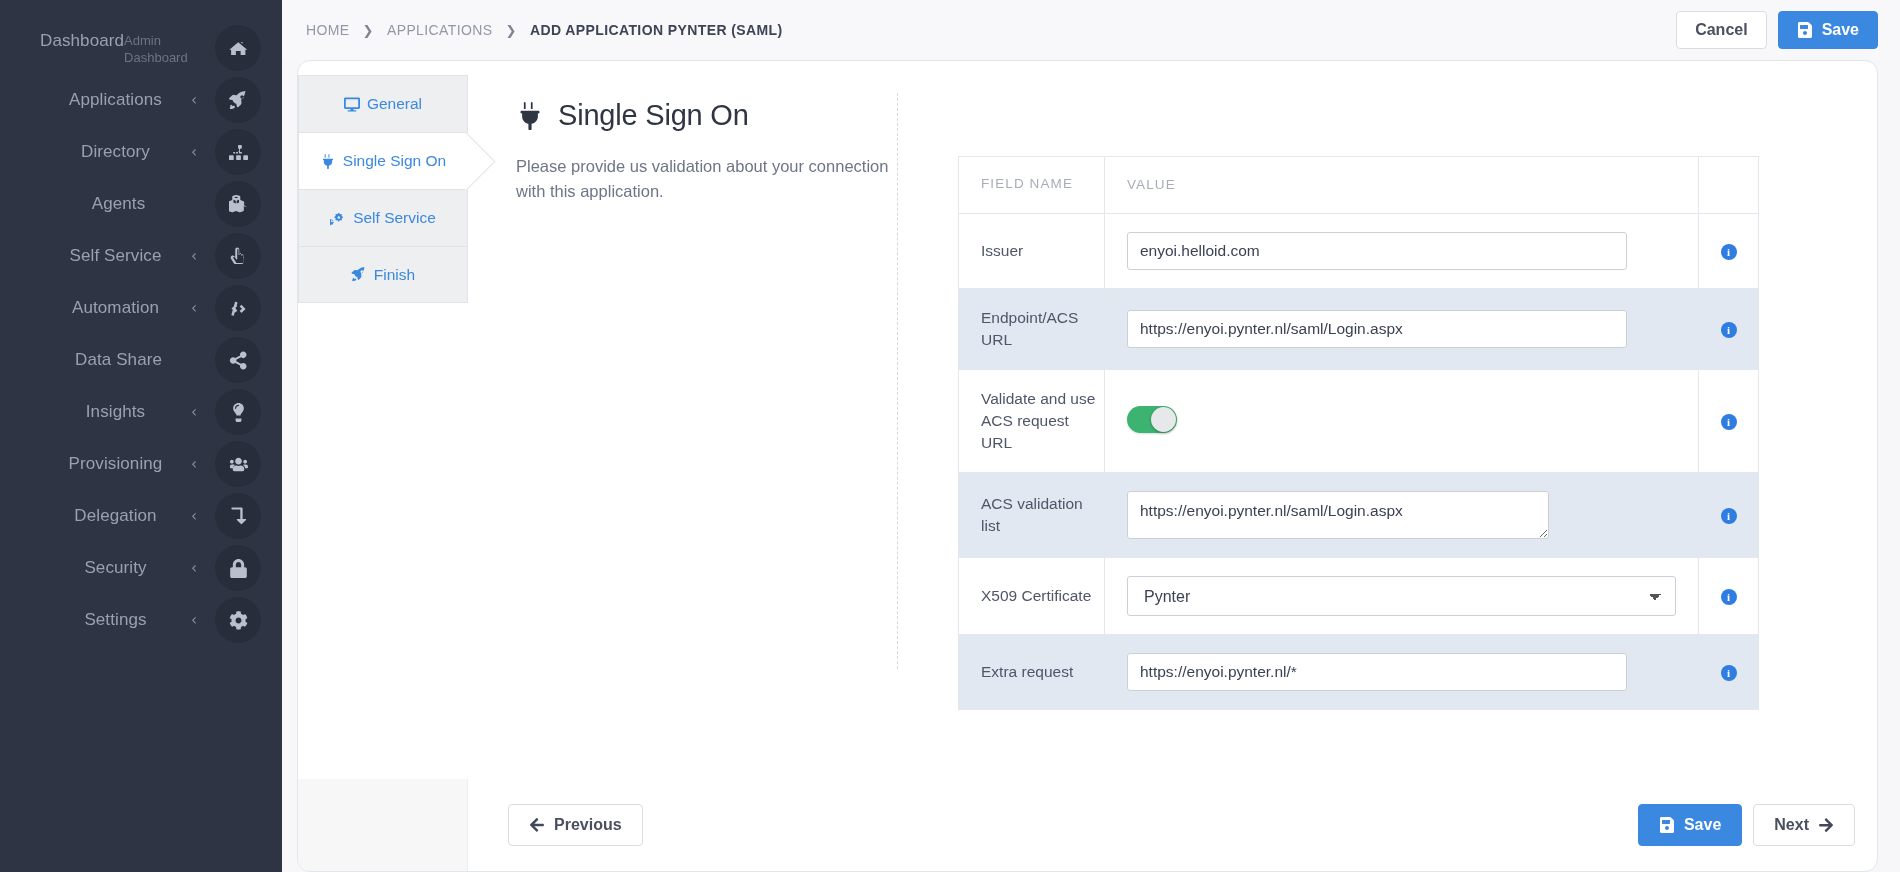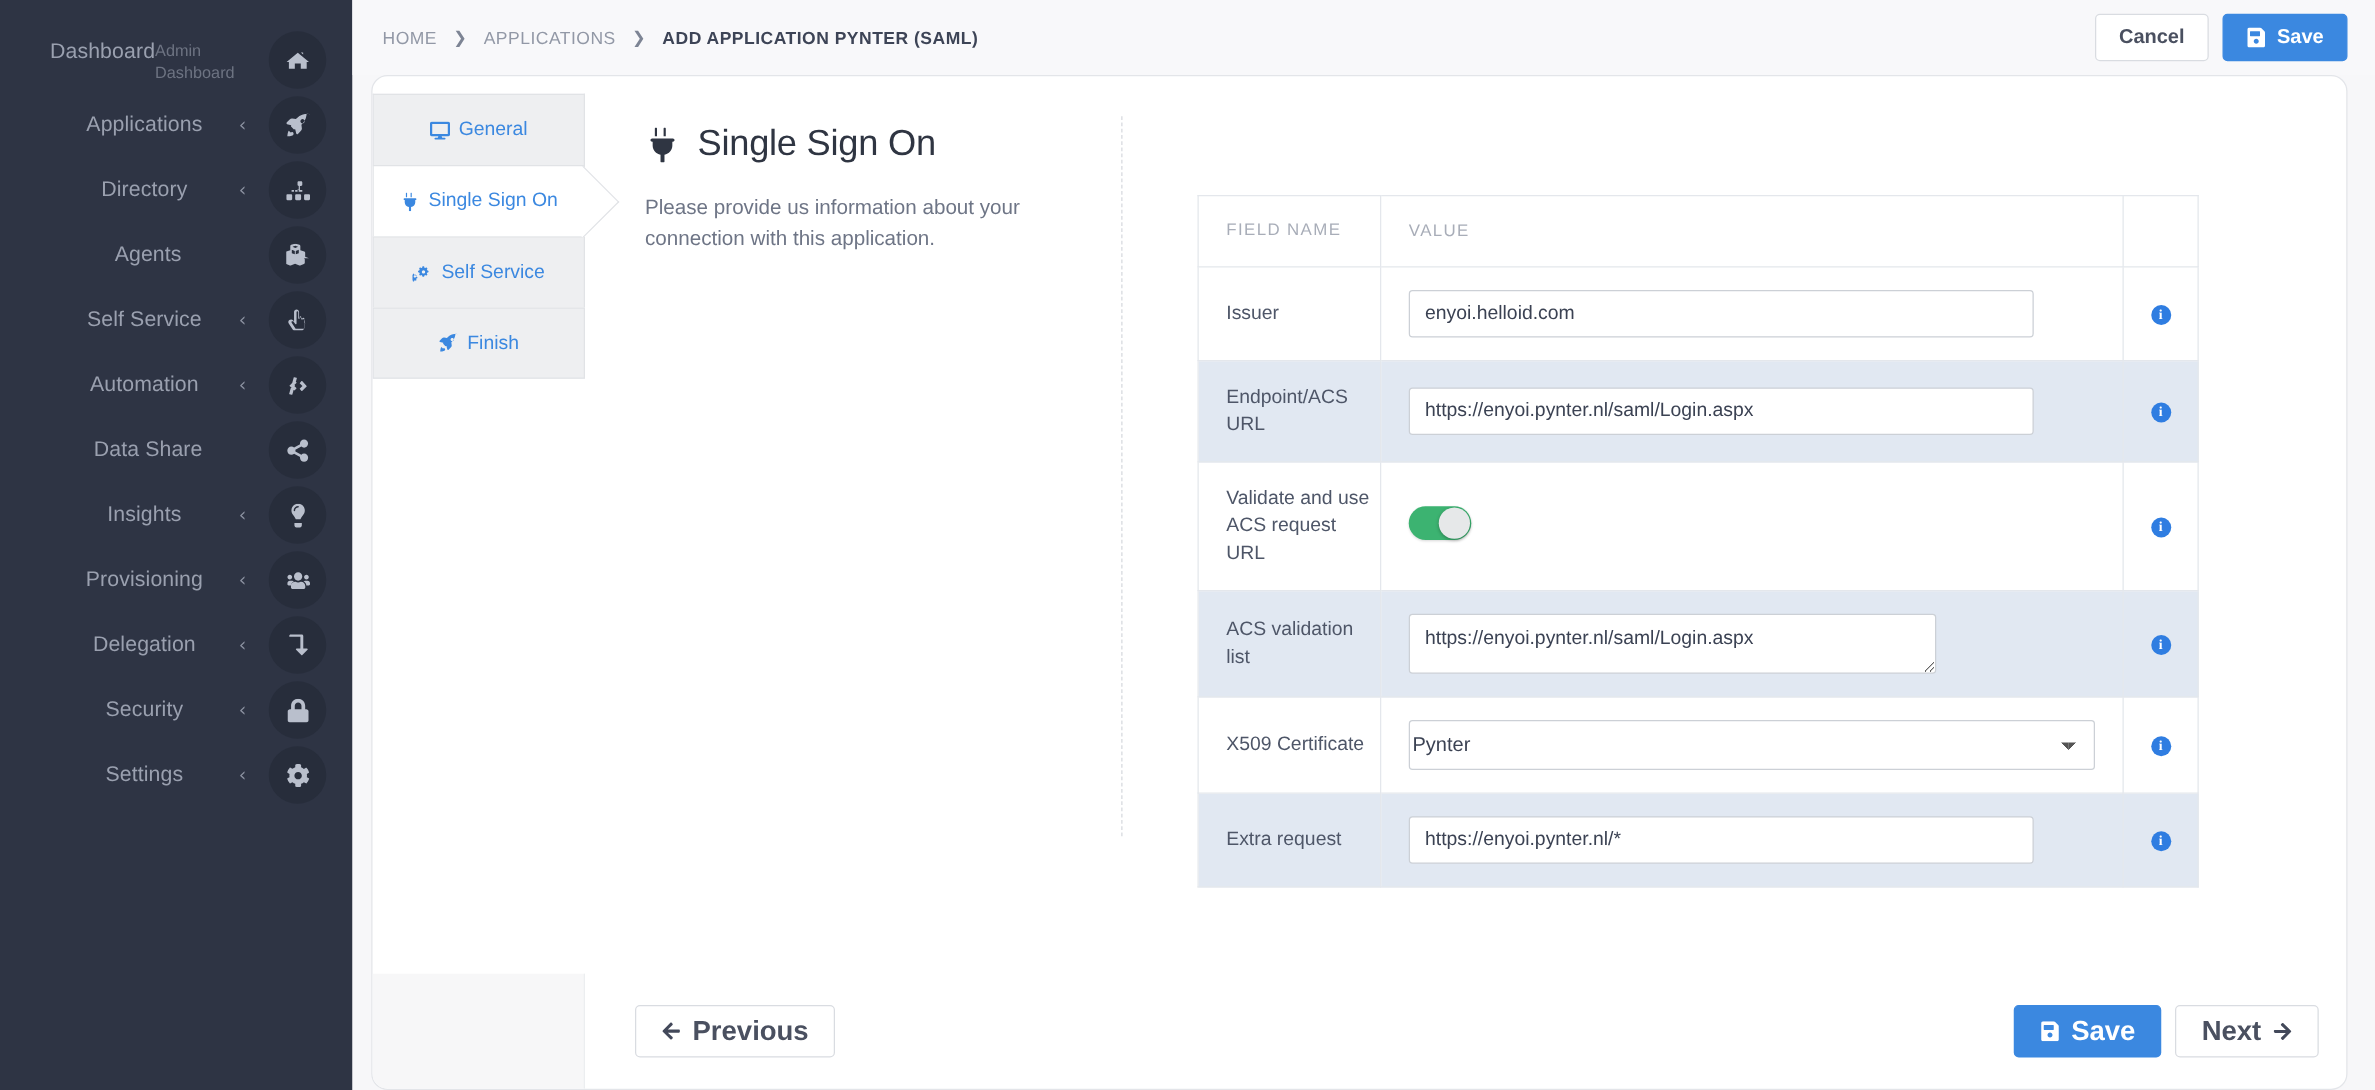--- a/index.html
+++ b/index.html
@@ -226,21 +226,21 @@
     outline: none;
     line-height: 20px;
     display: block;
   }
   .f-select {
     width: 549px;
     height: 40px;
     border: 1px solid #ccd0d6;
     border-radius: 3px;
     background: #fff;
-    padding: 0 2px;
+    padding: 0 16px;
     font-size: 16px;
     color: #3b4253;
     font-family: "Liberation Sans", sans-serif;
     outline: none;
     appearance: none;
     -webkit-appearance: none;
     background-image: linear-gradient(45deg, transparent 50%, #555 50%), linear-gradient(135deg, #555 50%, transparent 50%);
     background-position: calc(100% - 20px) 17px, calc(100% - 14px) 17px;
     background-size: 6px 6px, 6px 6px;
     background-repeat: no-repeat;
@@ -280,21 +280,21 @@
   #card-footer {
     height: 92px;
     flex: 0 0 92px;
     display: flex;
     align-items: center;
     padding: 0 22px 0 170px;
     position: relative;
   }
   #card-footer .left { margin-left: 40px; }
   #card-footer .right { margin-left: auto; display: flex; gap: 11px; }
-  .btn-lg { height: 42px; font-size: 22px; padding: 0 20px; }
+  .btn-lg { height: 42px; font-size: 16px; padding: 0 20px; }
 
   
   #steps-gutter {
     position: absolute;
     left: 0; bottom: 0;
     width: 170px; height: 92px;
     background: #f7f7f8;
     border-right: 1px solid #eceef0;
   }
 </style>
@@ -504,21 +504,21 @@
           </div>
         </div>
 
         <div id="intro">
           <h1 id="intro-title">
             <svg viewBox="0 0 384 512">
                 <path d="M96 0c-9 0-16 7-16 16v112h32V16c0-9-7-16-16-16zm128 0c-9 0-16 7-16 16v112h32V16c0-9-7-16-16-16zm120 160H40c-13 0-24 11-24 24s11 24 24 24h8v56c0 68 50 124 115 134v98c0 9 7 16 16 16h26c9 0 16-7 16-16v-98c65-10 115-66 115-134v-56h8c13 0 24-11 24-24s-11-24-24-24z"></path>
               </svg>
             <span>Single Sign On</span>
           </h1>
-          <p id="intro-desc">Please provide us information about your connection with this application.</p>
+          <p id="intro-desc">Please provide us validation about your connection with this application.</p>
         </div>
 
         <div id="table-wrap">
           <table id="fields">
             <thead>
               <tr>
                 <th class="col-name">FIELD NAME</th>
                 <th class="col-value">VALUE</th>
                 <th class="col-info"></th>
               </tr>

